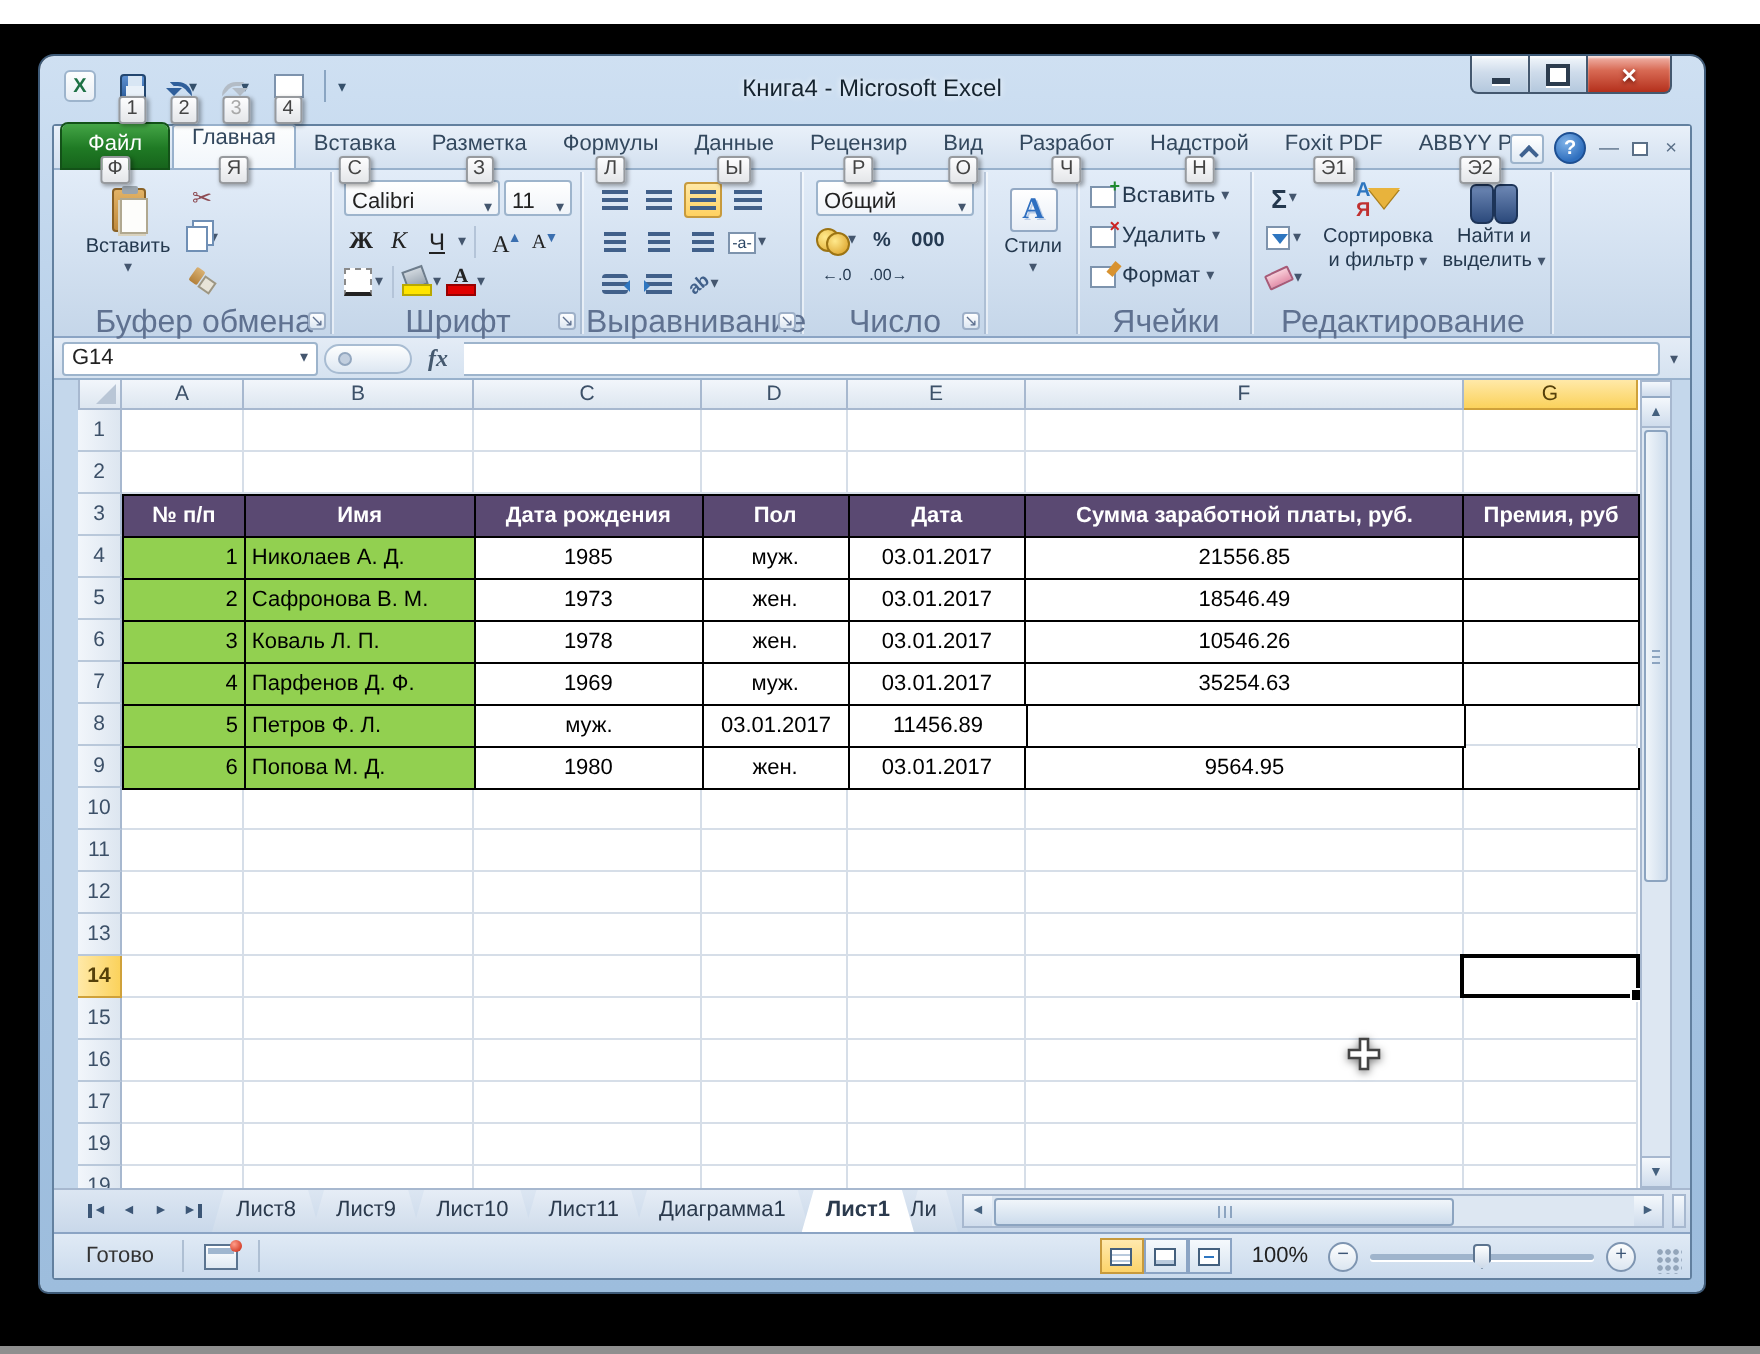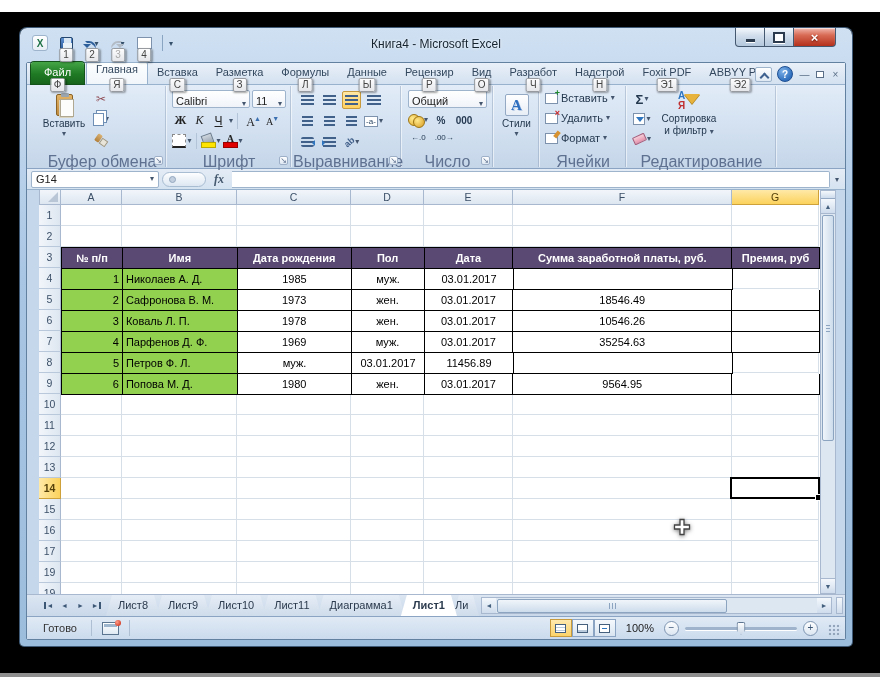--- a/index.html
+++ b/index.html
@@ -555,20 +555,25 @@
         </div>
         <div class="bigpair">
           <div class="bigbtn2">
             <span class="i-sort">
                 <span class="sortA">А</span>
                 <span class="sortZ">Я</span>
               </span>
             <span class="blabel2">Сортировка</span>
             <span class="blabel2"><span>и фильтр</span> <span class="dd">▾</span></span>
           </div>
+          <div class="bigbtn2">
+            <span class="i-binoc"></span>
+            <span class="blabel2">Найти и</span>
+            <span class="blabel2"><span>выделить</span> <span class="dd">▾</span></span>
+          </div>
         </div>
         <div class="grouplabel"><span>Редактирование</span></div>
       </div>
     </div>
 
     <div class="formularow">
       <span class="namebox">
           <span>G14</span>
           <span class="dd">▾</span>
         </span>
@@ -630,20 +635,21 @@
               <span>Премия, руб</span>
             </div>
           <div>
 
           <div class="cols trow">
               <span>1</span>
               <span>Николаев А. Д.</span>
               <span>1985</span>
               <span>муж.</span>
               <span>03.01.2017</span>
+              <span>21556.85</span>
               <span></span>
             </div>
               <div class="cols trow">
               <span>2</span>
               <span>Сафронова В. М.</span>
               <span>1973</span>
               <span>жен.</span>
               <span>03.01.2017</span>
               <span>18546.49</span>
               <span></span>

